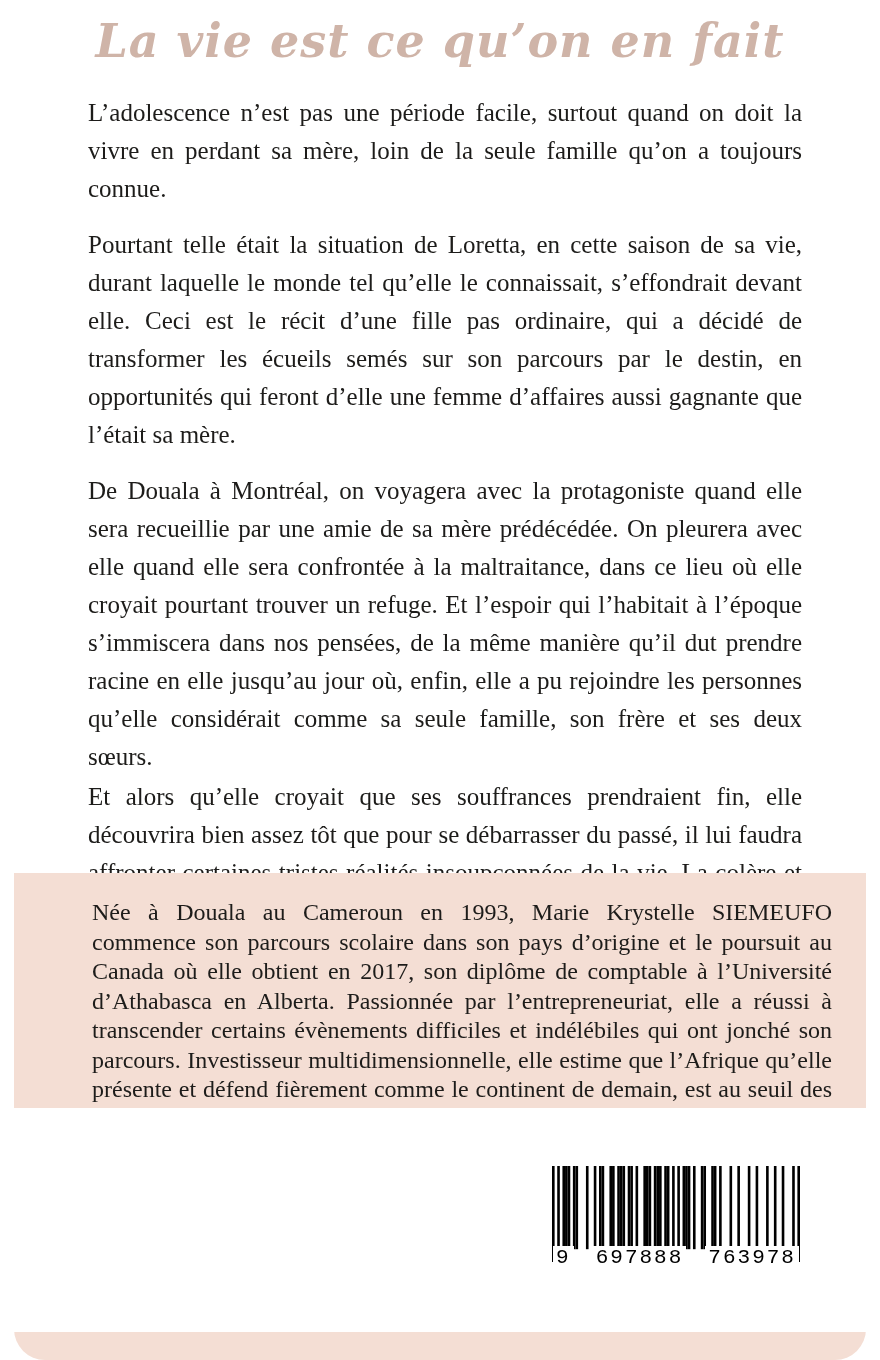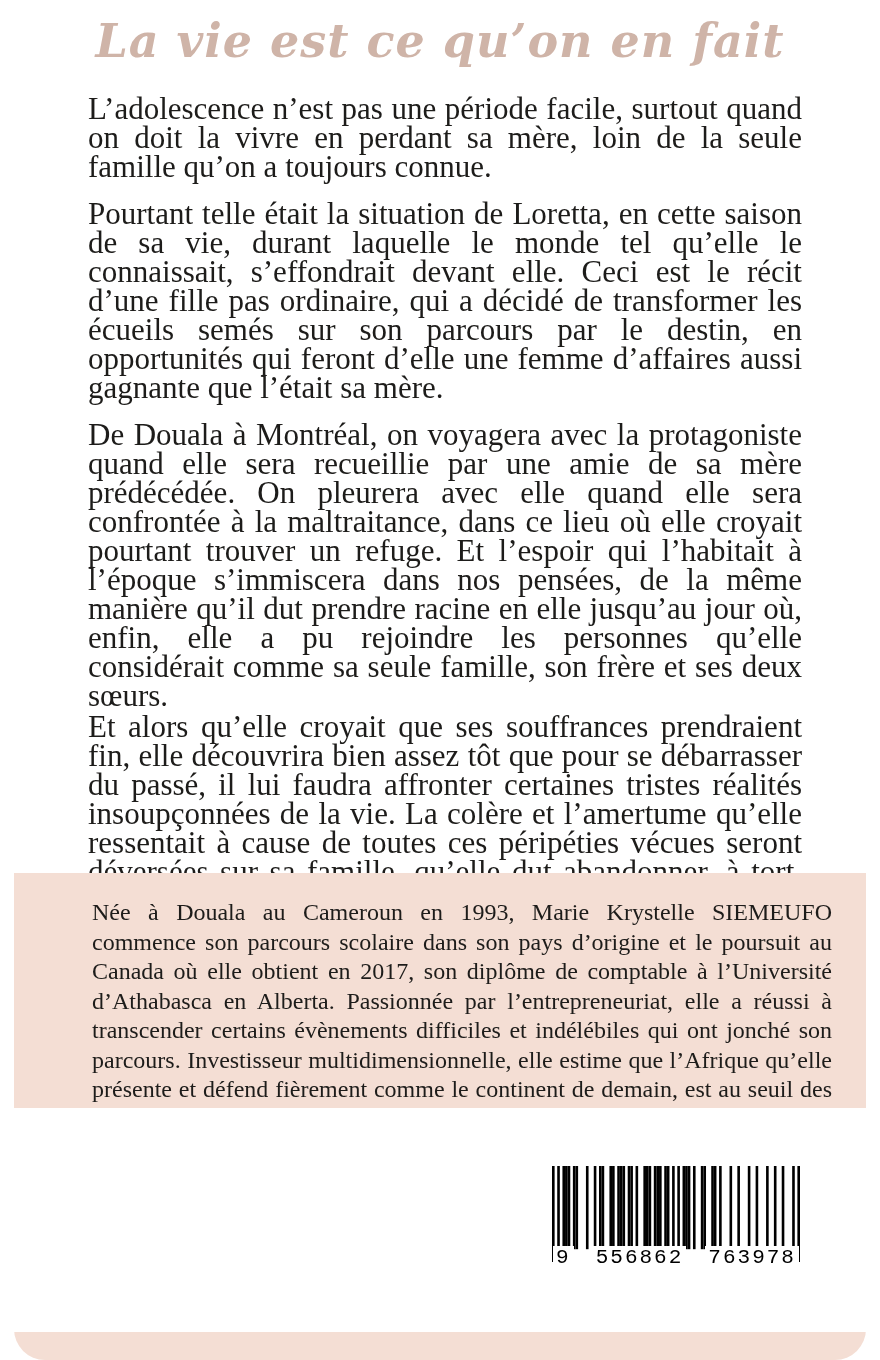--- a/index.html
+++ b/index.html
@@ -18,22 +18,22 @@
     text-align:center;
     font-family:"DejaVu Serif", serif;
     font-style:italic;
     font-weight:600;
     font-size:46px;
     letter-spacing:1px;
     color:var(--accent_title,#cfb4a8);
   }
   .synopsis{
     padding:0 64px 0 74px;
-    font-size:31px;
-    line-height:29px;
+    font-size:25px;
+    line-height:38px;
     text-align:justify;
   }
   .synopsis p{margin:0 0 18px;}
   .synopsis p.tight{margin-bottom:2px;}
   .bio-band{
     position:absolute;
     left:0;top:873px;
     width:880px;height:235px;
     box-sizing:border-box;
     background:var(--band,#f4ded4);
@@ -150,20 +150,20 @@
             <rect x="82" y="0" width="1" height="52"></rect>
             <rect x="85" y="0" width="1" height="52"></rect>
             <rect x="88" y="0" width="1" height="52"></rect>
             <rect x="92" y="0" width="1" height="60"></rect>
             <rect x="94" y="0" width="1" height="60"></rect>
           </g>
         </svg>
       </div>
     <div class="barcode-digits">
         <span>9</span>
-        <span>556862</span>
+        <span>697888</span>
         <span>763978</span>
       </div>
   </div>
 
   <div class="bottom-strip"></div>
 
 </div>
 
 </body></html>

